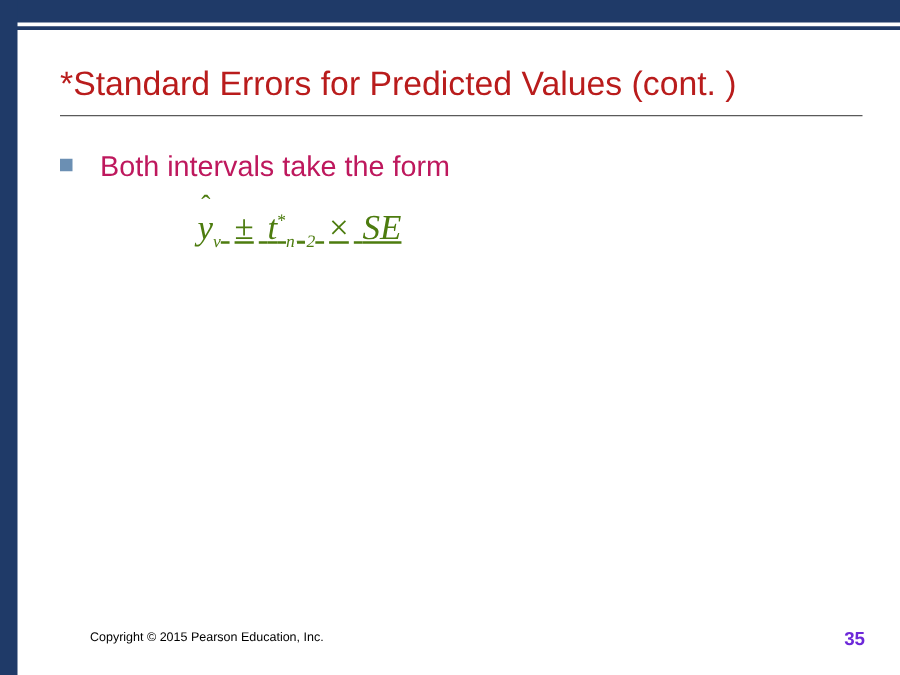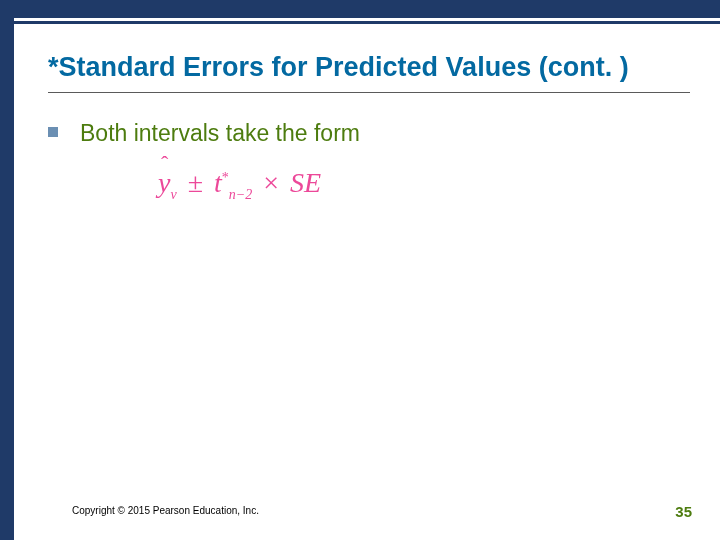--- a/index.html
+++ b/index.html
@@ -49,22 +49,22 @@
     width: 14px;
     bottom: 0;
     background: #1f3a68;
   }
   .title {
     position: absolute;
     top: 52px;
     left: 48px;
     right: 30px;
     font-size: 27px;
-    color: #0369a1;
-    font-weight: bold;
+    color: #b91c1c;
+    font-weight: normal;
   }
   .underline {
     position: absolute;
     top: 92px;
     left: 48px;
     right: 30px;
     height: 1px;
     background: #5a5a5a;
   }
   .body {
@@ -81,30 +81,31 @@
   .bullet-square {
     width: 10px;
     height: 10px;
     background: #6b8fb3;
     flex: 0 0 auto;
     margin-top: 9px;
     margin-right: 22px;
   }
   .bullet-text {
     font-size: 23px;
-    color: #4d7c0f;
+    color: #be185d;
     line-height: 1.35;
   }
   .formula {
     margin: 18px 0 36px 110px;
     font-family: "Times New Roman", Times, serif;
     font-size: 28px;
-    color: #ec4899;
+    color: #4d7c0f;
     font-style: italic;
     white-space: nowrap;
+    text-decoration: underline;
   }
   .formula .hat {
     position: relative;
     display: inline-block;
   }
   .formula .hat::before {
     content: "ˆ";
     position: absolute;
     top: -16px;
     left: 3px;
@@ -135,21 +136,21 @@
     left: 72px;
     font-size: 10px;
     color: #000;
   }
   .pagenum {
     position: absolute;
     bottom: 20px;
     right: 28px;
     font-size: 15px;
     font-weight: bold;
-    color: #4d7c0f;
+    color: #6d28d9;
   }
 </style>
 </head>
 <body>
 
 <div class="slide">
 
   <div class="top-bar"></div>
   <div class="top-bar-inner"></div>
   <div class="top-bar-line"></div>

